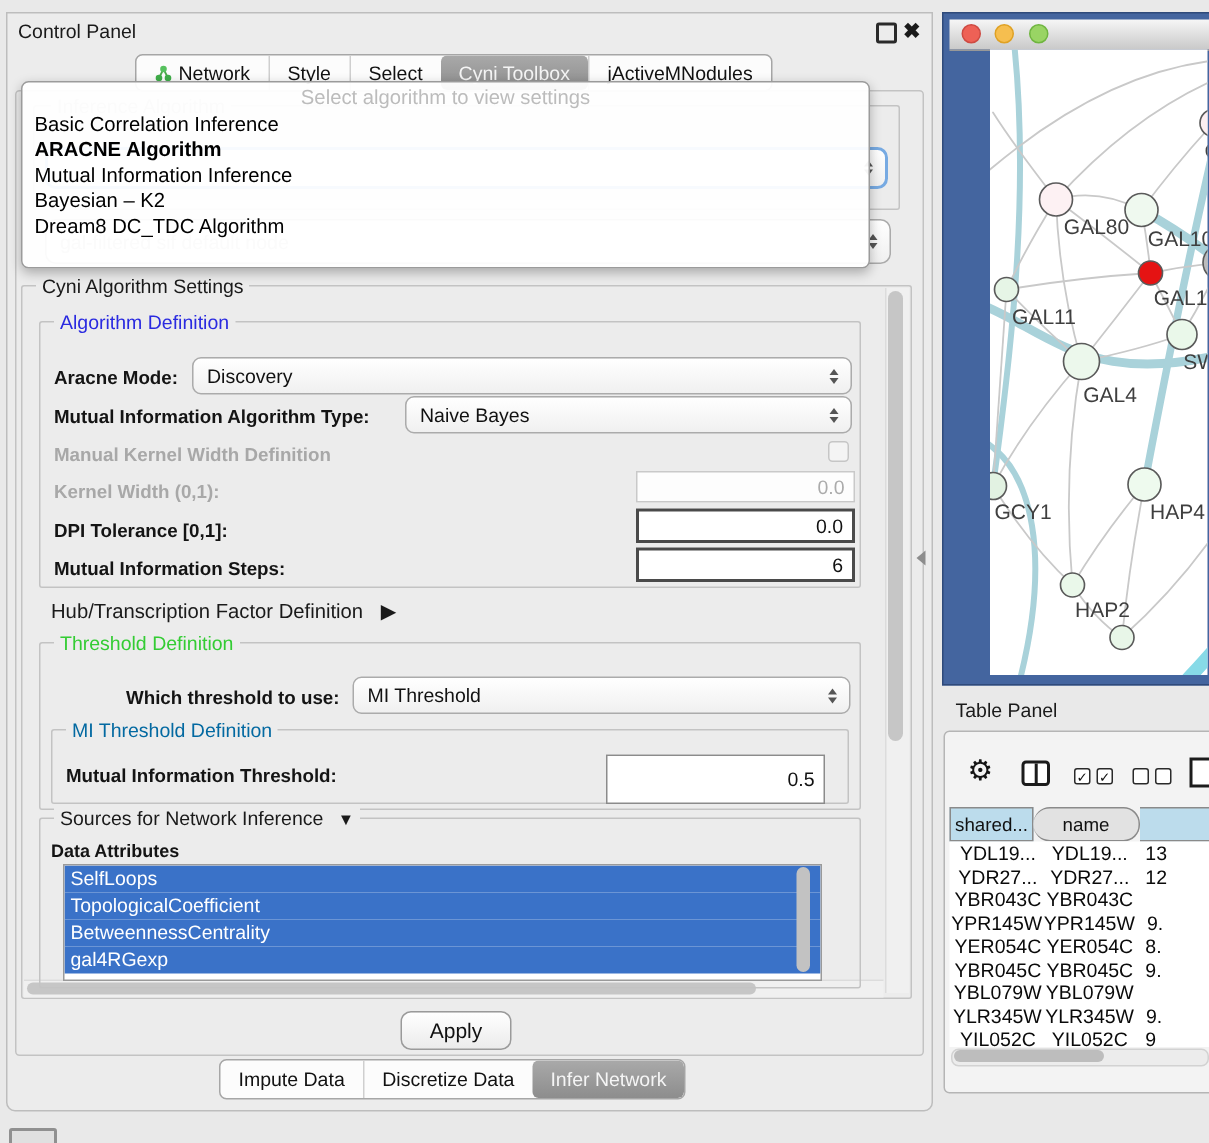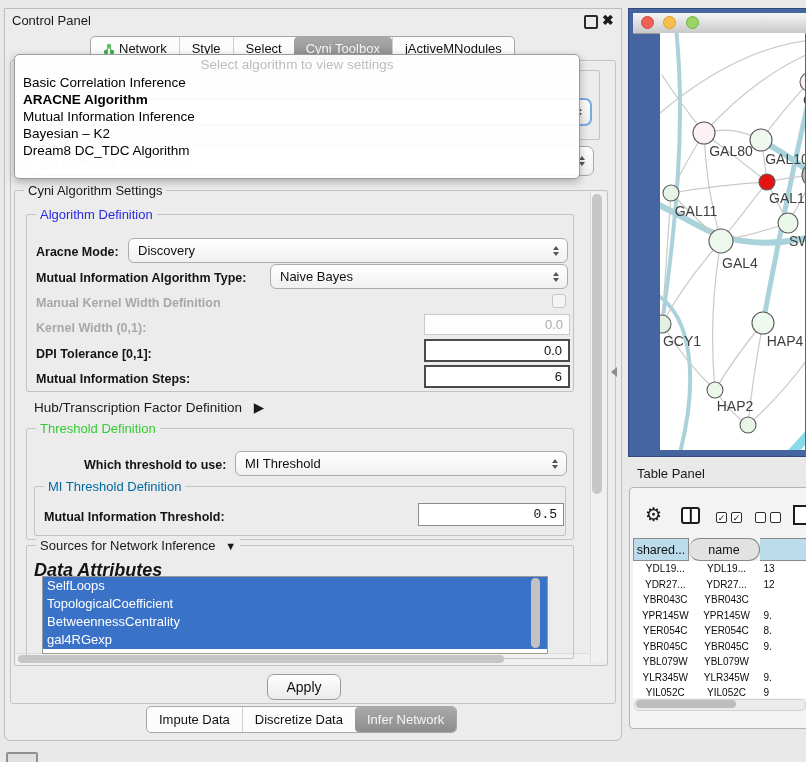--- a/index.html
+++ b/index.html
@@ -52,21 +52,21 @@
        font-size:14px;color:#111;display:flex;align-items:center;justify-content:center;}
   
   .netframe{background:#44659f;border:1px solid #2f4a7a;}
   .nettitle{background:linear-gradient(#f6f6f6,#c9c9c9);border-bottom:1px solid #989898;}
   .light{width:13px;height:13px;border-radius:50%;box-sizing:border-box;}
   
   .tp-box{background:#f3f3f3;border:1px solid #b5b5b5;border-radius:4px;}
   .hcell{box-sizing:border-box;border:1px solid #8a8a8a;border-left:none;font-size:12.5px;color:#111;
          display:flex;align-items:center;justify-content:center;}
   .hcell:first-child{border-left:1px solid #8a8a8a;}
-  .trow{display:flex;height:15.5px;line-height:15.5px;font-size:10px;color:#0a0a0a;}
+  .trow{display:flex;height:15.5px;line-height:15.5px;font-size:13px;color:#0a0a0a;}
   .tc1{width:79px;text-align:center;}
   .tc2{width:71px;text-align:center;}
   .tc3{width:60px;padding-left:8px;box-sizing:border-box;text-align:left;}
   .ck{width:11px;height:11px;border:1.6px solid #2a2a2a;border-radius:2px;font-size:9px;line-height:10px;
       text-align:center;color:#111;background:#fff;box-sizing:border-box;}
   .splitic{width:19px;height:17px;border:2.4px solid #1c1c1c;border-radius:3px;box-sizing:border-box;position:relative;background:#fff;}
   .splitic::after{content:"";position:absolute;left:50%;top:0;bottom:0;width:2.4px;background:#1c1c1c;transform:translateX(-50%);}
   .docic{width:15px;height:20px;border:2.4px solid #1c1c1c;background:#fff;box-sizing:border-box;}
   .gear{font-size:19px;color:#141414;line-height:19px;}
 </style>
@@ -195,30 +195,30 @@
     <span>MI Threshold</span>
     <span class="spin">
         <i class="up"></i>
         <i class="dn"></i>
       </span>
   </div>
 
   <div class="abs grp" style="left:34px;top:486px;width:530px;height:48px;"></div>
   <div class="abs gt nowrap" style="left:44px;top:479px;color:#0369a1;">MI Threshold Definition</div>
   <div class="abs lbl nowrap" style="left:44px;top:510px;">Mutual Information Threshold:</div>
-  <div class="abs field med" style="left:418px;top:503px;width:146px;height:23px;font-family:Liberation Mono, monospace;">
+  <div class="abs field med" style="left:404px;top:503px;width:146px;height:33px;">
     <span>0.5</span>
   </div>
 
   <div class="abs grp" style="left:26px;top:545px;width:546px;height:112px;"></div>
   <div class="abs gt nowrap" style="left:36px;top:538px;">
     <span>Sources for Network Inference</span>
     <span style="margin-left:6px;font-size:11px;">▼</span>
   </div>
-  <div class="abs lbl nowrap" style="left:34px;top:560px;font-size:18px;font-style:italic;">Data Attributes</div>
+  <div class="abs lbl nowrap" style="left:34px;top:560px;font-size:12px;">Data Attributes</div>
   <div class="abs list" style="left:42px;top:576px;width:504px;height:76px;" id="attr-list">
       <div class="attr nowrap">SelfLoops</div>
       <div class="attr nowrap">TopologicalCoefficient</div>
       <div class="attr nowrap">BetweennessCentrality</div>
       <div class="attr nowrap">gal4RGexp</div>
     </div>
   <div class="abs thumb" style="left:531px;top:578px;width:9px;height:70px;background:#c2c2c2;"></div>
 
   <div class="abs btn" style="left:267px;top:674px;width:72px;height:24px;">
     <span>Apply</span>

